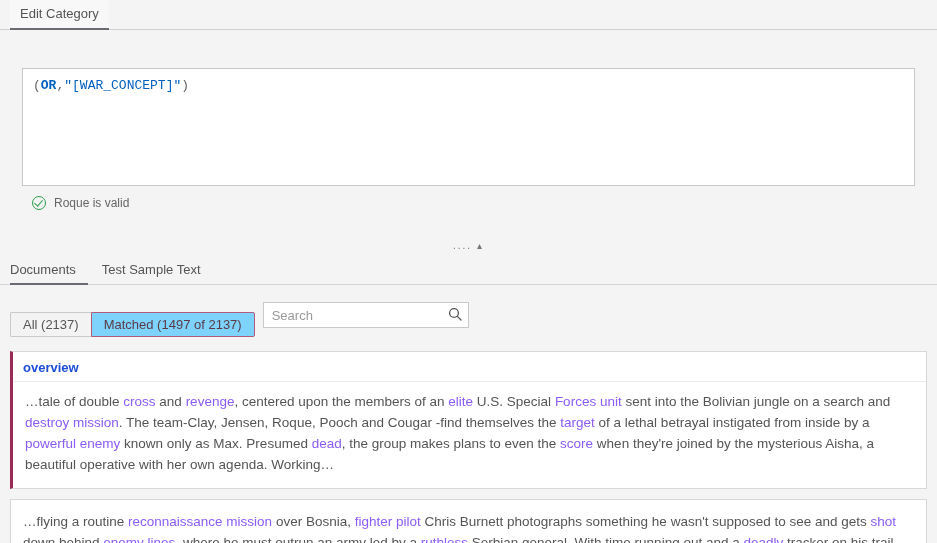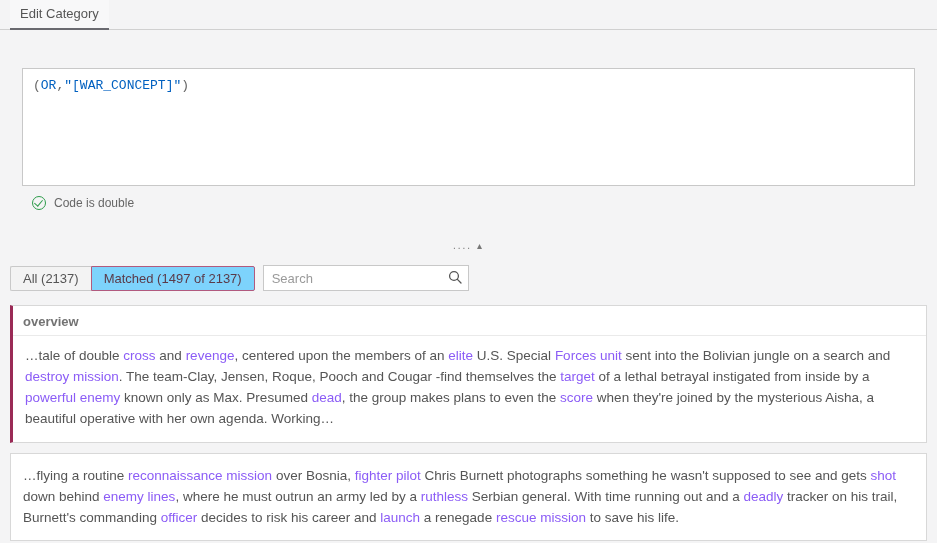--- a/index.html
+++ b/index.html
@@ -41,21 +41,21 @@
     background: #fff;
     border: 1px solid #c8c8c8;
     padding: 8px 10px;
     font-family: Consolas, "Courier New", monospace;
     font-size: 13px;
     line-height: 1.4;
     overflow: auto;
     white-space: pre;
   }
   .tok-punc   { color: #666; }
-  .tok-key    { color: #0060c0; font-weight: 400; }
+  .tok-key    { color: #0060c0; font-weight: 700; }
   .tok-string { color: #0060c0; }
   .status-line {
     display: flex;
     align-items: center;
     gap: 8px;
     padding: 10px 4px 4px 10px;
     color: #666;
     font-size: 12px;
   }
   .check-icon {
@@ -106,20 +106,21 @@
     gap: 0;
     padding: 8px 10px 8px 10px;
   }
   .pill {
     padding: 4px 12px;
     font-size: 13px;
     border: 1px solid #c9c9c9;
     background: #efefef;
     color: #555;
     cursor: pointer;
+    margin-top: 19px;
   }
   .pill.all {
     border-right: none;
     border-radius: 2px 0 0 2px;
     background: #f3f3f3;
   }
   .pill.matched {
     border: 1px solid #b15a7e;
     background: #7dd3fc;
     color: #5a3a49;
@@ -149,21 +150,21 @@
   .search-icon svg { width: 16px; height: 16px; }
   .doc-card {
     margin: 6px 10px 10px 10px;
     background: #fff;
     border: 1px solid #d8d8d8;
   }
   .doc-card.matched { border-left: 3px solid #9a2a56; }
   .doc-header {
     padding: 8px 10px 6px 10px;
     font-weight: 600;
-    color: #737373;
+    color: #1d4ed8;
     border-bottom: 1px solid #eaeaea;
     font-size: 13px;
   }
   .doc-body {
     padding: 10px 12px 12px 12px;
     font-size: 13.5px;
     line-height: 1.55;
     color: #555;
   }
   .doc-body .hl { color: #8b5cf6; }
@@ -174,27 +175,31 @@
 <div class="page">
 
 <div class="tabbar-top">
   <div class="tab-top active">Edit Category</div>
 </div>
 
 <div class="editor-wrap">
   <div class="code-box"><span class="tok-punc">(</span><span class="tok-key">OR</span><span class="tok-punc">,</span><span class="tok-string">"[WAR_CONCEPT]"</span><span class="tok-punc">)</span></div>
   <div class="status-line">
     <span class="check-icon"></span>
-    <span>Code is double</span>
+    <span>Roque is valid</span>
   </div>
 </div>
 
 <div class="vspacer"></div>
 <div class="divider-row">.... ▴</div>
 
+<div class="results-tabs">
+  <div class="res-tab active">Documents</div>
+  <div class="res-tab">Test Sample Text</div>
+</div>
 
 <div class="filter-row">
   <div class="pill all">All (2137)</div>
   <div class="pill matched">Matched (1497 of 2137)</div>
   <div class="search-wrap">
     <input class="search-input" type="text" placeholder="Search" style="">
     <span class="search-icon">
       <svg viewBox="0 0 16 16">
             <circle cx="7" cy="7" r="4.4" fill="none" stroke="#555" stroke-width="1.3"></circle>
             <line x1="10.4" y1="10.4" x2="14" y2="14" stroke="#555" stroke-width="1.3" stroke-linecap="round"></line>

